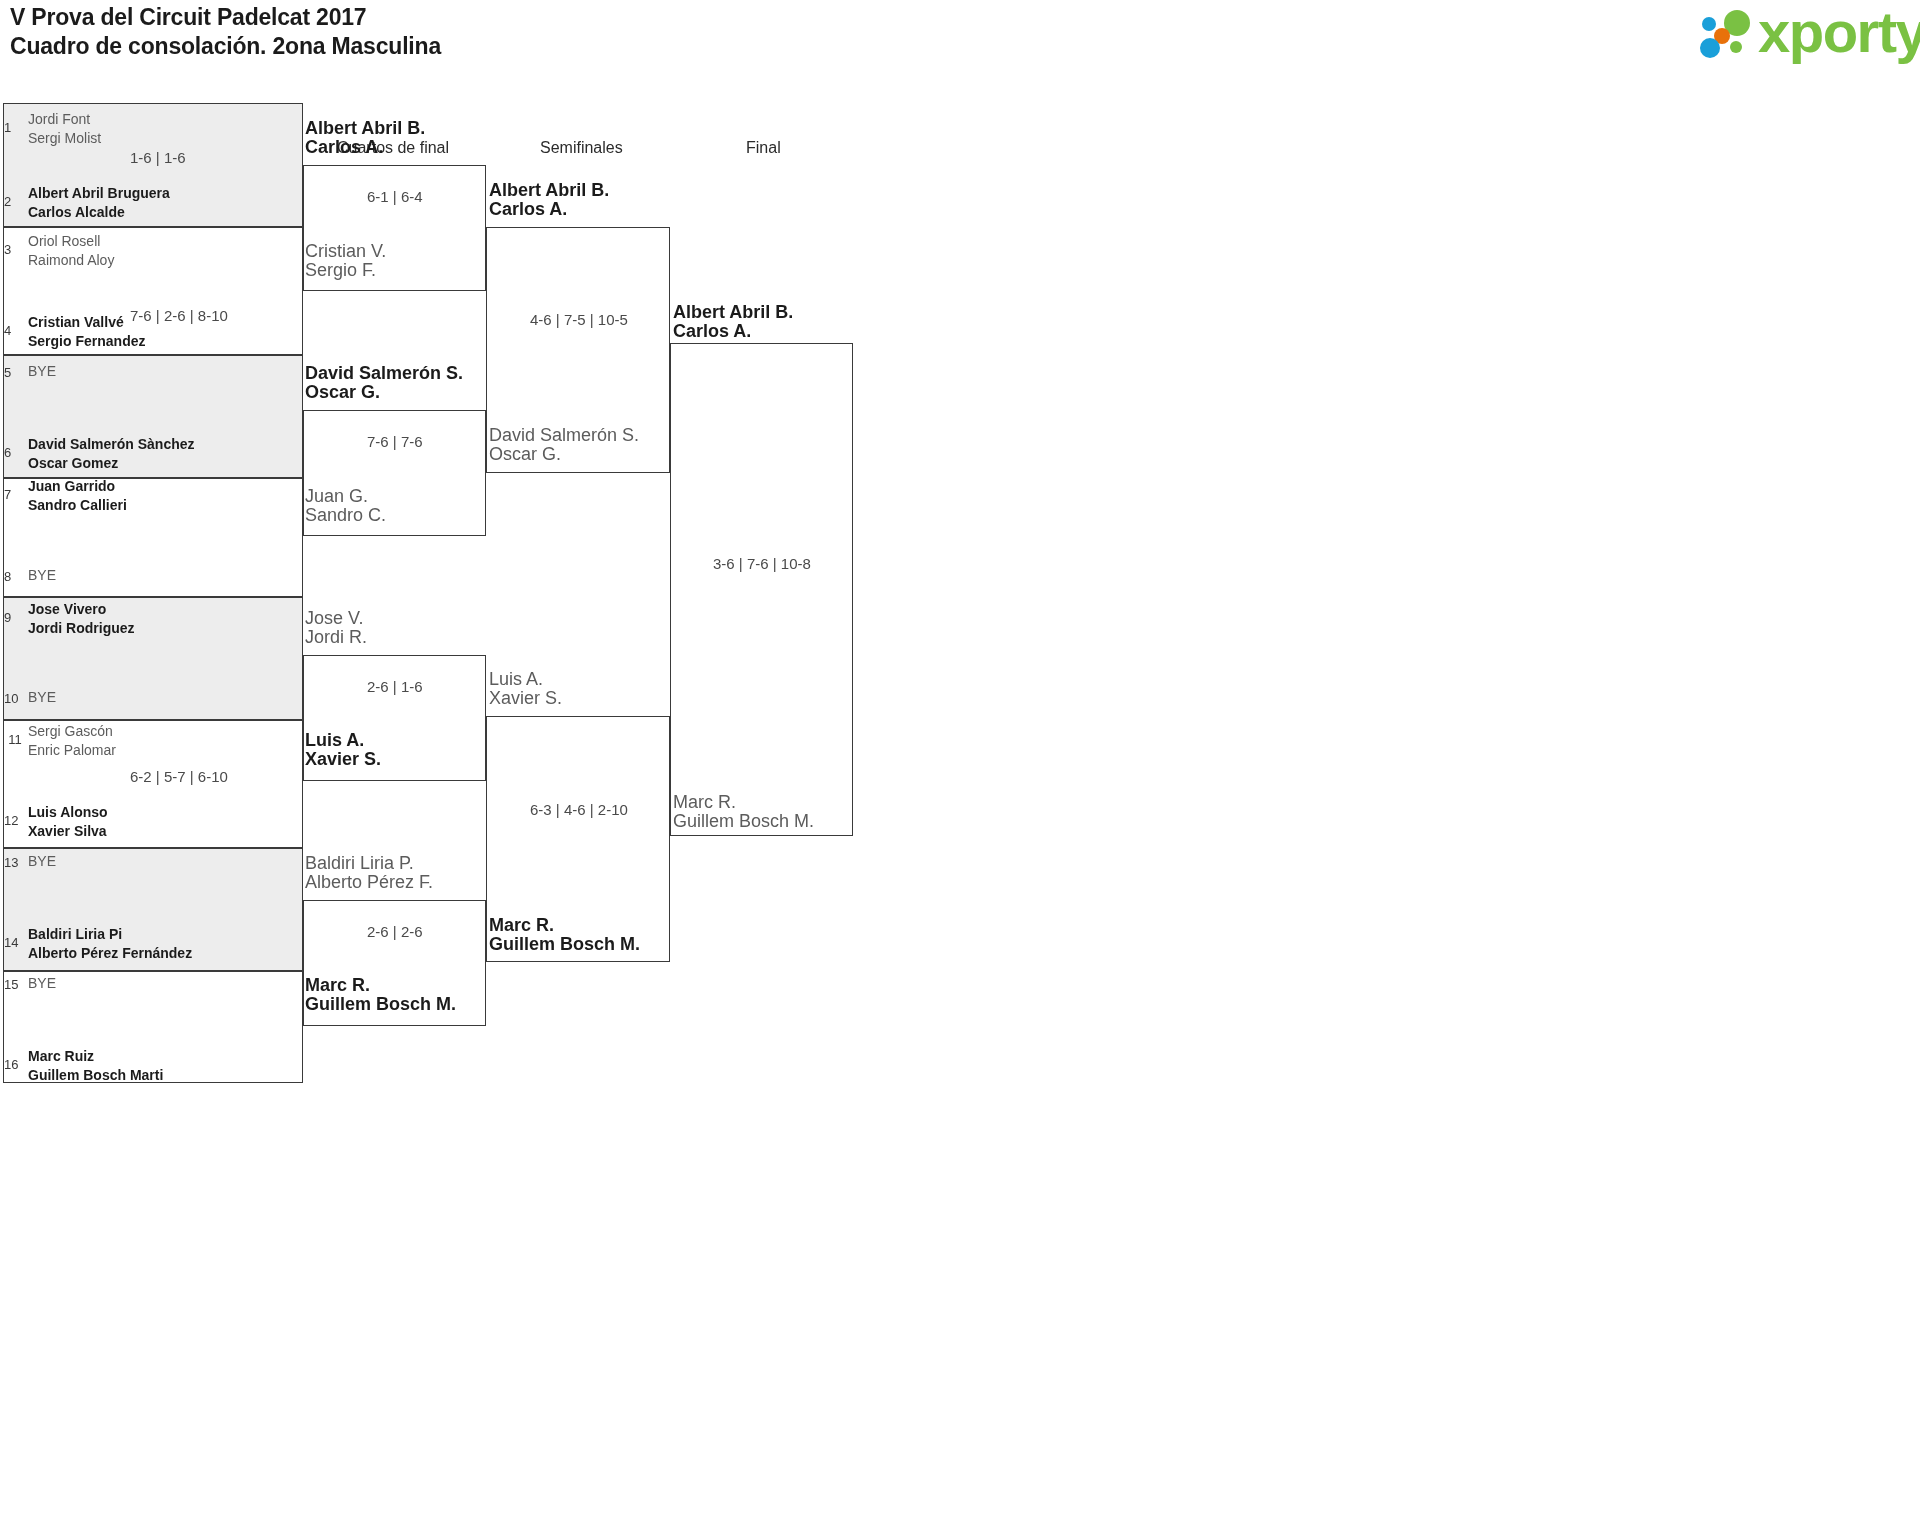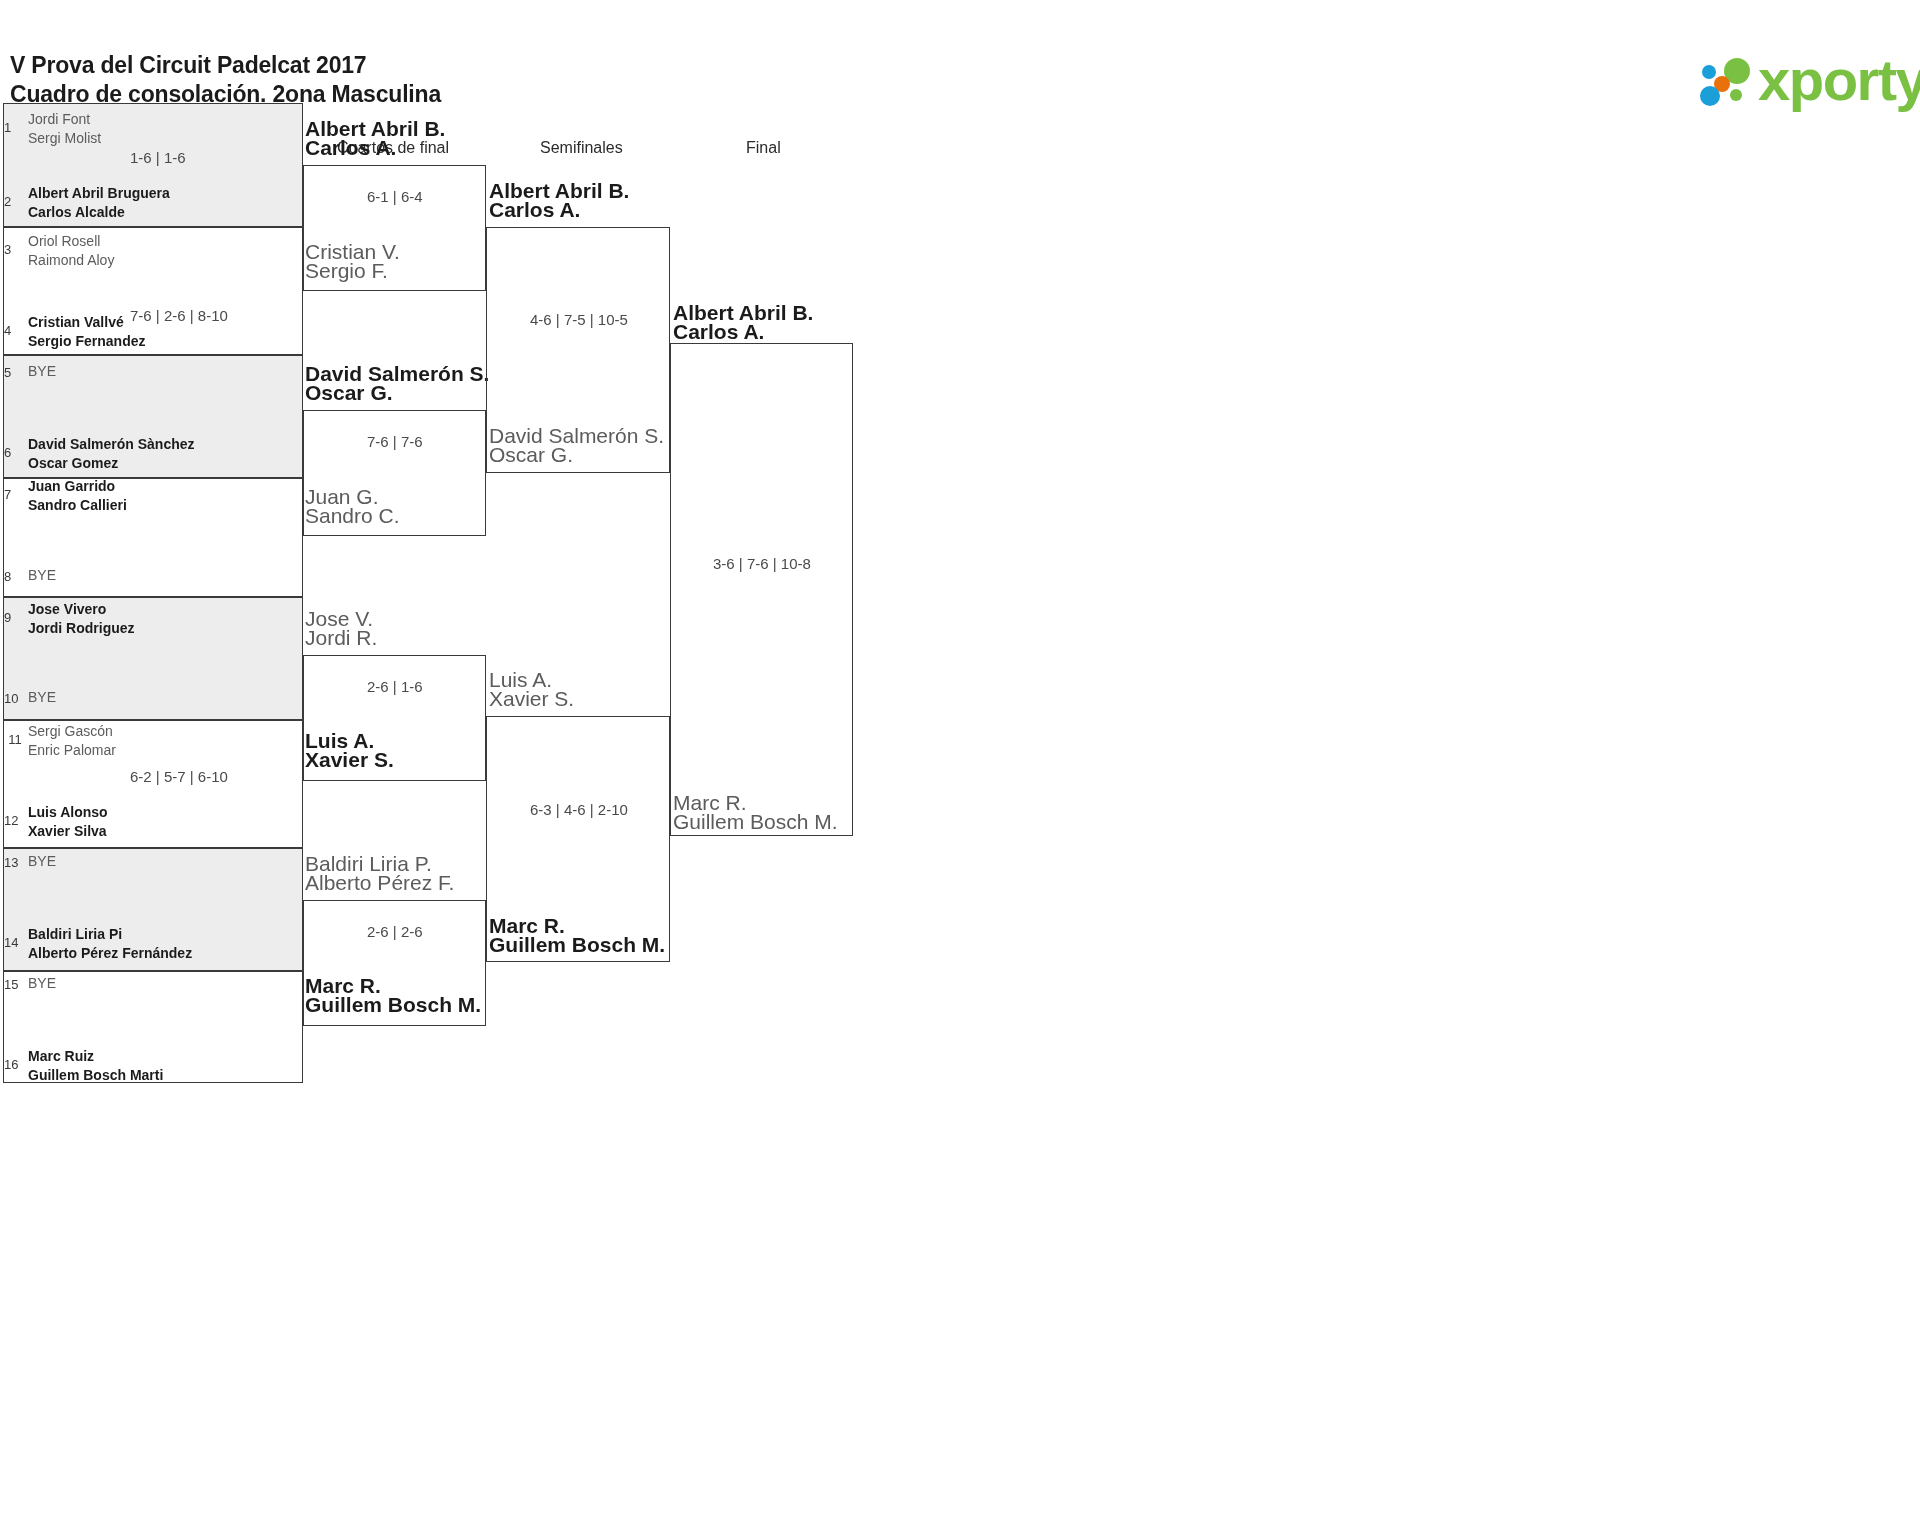--- a/index.html
+++ b/index.html
@@ -13,21 +13,21 @@
     font-family: "Liberation Sans", sans-serif;
     color: #2b2b2b;
     position: relative;
     overflow: hidden;
   }
 
   
   #header {
     position: absolute;
     left: 0; top: 0;
-    width: 1920px; height: 95px; margin-top: 48px;
+    width: 1920px; height: 95px;
   }
   .title-line {
     position: absolute;
     left: 10px;
     font-size: 23px;
     font-weight: bold;
     letter-spacing: -0.2px;
     color: #1b1b1b;
     white-space: nowrap;
   }
@@ -118,21 +118,21 @@
 
   
   .match-box {
     position: absolute;
     border: 1.5px solid #3a3a3a;
     background: transparent;
   }
   
   .adv-label {
     position: absolute;
-    font-size: 21px;
+    font-size: 18px;
     line-height: 19px;
     white-space: nowrap;
     color: #5c5c5c;
   }
   .adv-label.winner {
     font-weight: bold;
     color: #1b1b1b;
   }
   .score-label {
     position: absolute;

